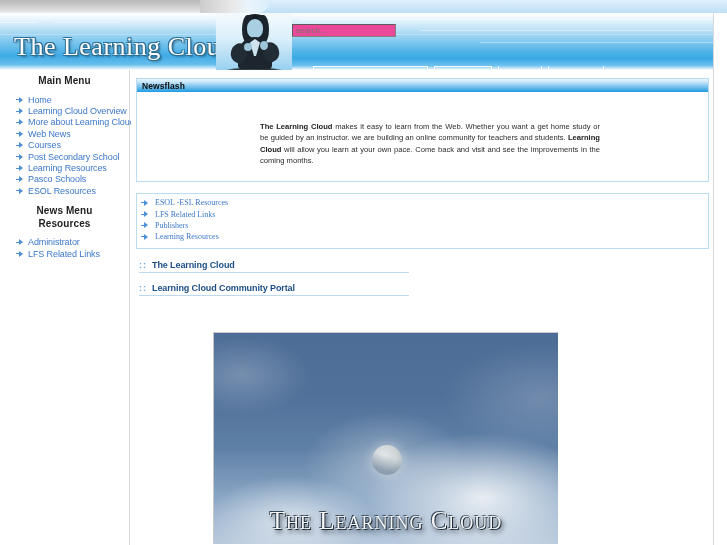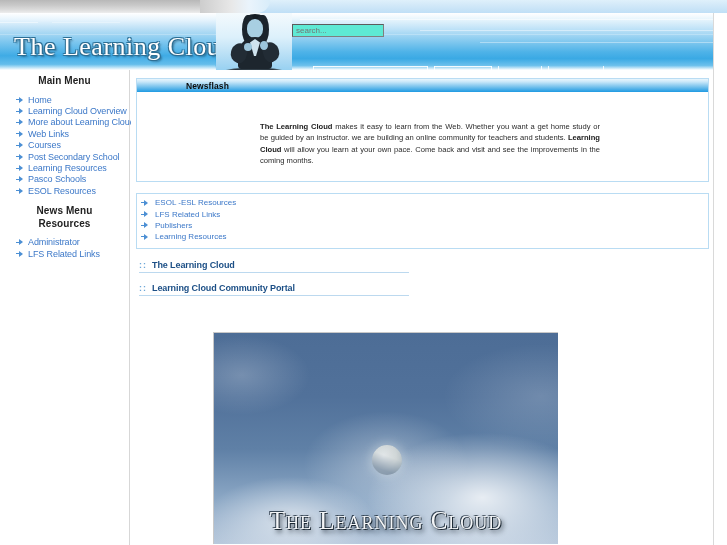--- a/index.html
+++ b/index.html
@@ -150,25 +150,25 @@
     position: absolute; left: 44px; top: 28px; width: 8px; height: 9px;
     background: #9cc6dc; border-radius: 50%;
   }
 
   
   .search-wrap {
     position: absolute; left: 292px; top: 19px;
     width: 110px; height: 13px;
   }
   .search-input {
-    width: 92px; height: 13px;
+    width: 104px; height: 13px;
     border: 1px solid #7f7f7f;
     border-top-color: #5c5c5c;
     border-left-color: #5c5c5c;
-    background: #5eead4;
+    background: #ec4899;
     font-family: "Liberation Sans", sans-serif;
     font-size: 8px;
     color: #333;
     padding: 0 3px;
     line-height: 11px;
     outline: none;
   }
 
   
   .topnav {
@@ -277,38 +277,37 @@
     background: linear-gradient(to bottom, #eaf6fd 0%, #c9e7f9 22%, #73c0ec 62%, #1f9ae2 100%);
     border-bottom: 1px solid #ffffff;
     display: flex; align-items: center;
     padding-left: 5px;
   }
   .module-head .mh-text {
     font-size: 8.5px;
     font-weight: bold;
     color: #0c0c0c;
     letter-spacing: .1px;
-    margin-left: 44px;
   }
   .module-body { padding: 6px 7px 7px 7px; }
 
   
   #newsflash-module .module-body { height: 88px; padding-top: 20px; }
   .newsflash-text {
     margin-left: 116px;
     width: 340px;
     font-size: 7.6px;
     line-height: 11.6px;
     color: #2b2b2b;
     text-align: justify;
   }
   .newsflash-text b { font-weight: bold; color: #1c1c1c; }
 
   
-  #latestnews-module .module-body { padding: 3px 6px 5px 4px; }
+  #latestnews-module .module-body { padding: 3px 6px 5px 4px; font-family: Liberation Serif, serif; }
   .news-list { list-style: none; margin: 0; padding: 0; }
   .news-list li {
     display: flex; align-items: center;
     height: 11.4px;
     cursor: pointer;
   }
   .news-list li .arw {
     flex: 0 0 auto; width: 10px; height: 9px; position: relative; margin-right: 4px;
   }
   .news-list li .arw::before {
@@ -474,21 +473,21 @@
       <li>
         <span class="arw"></span>
         <span class="lbl">Learning Cloud Overview</span>
       </li>
       <li>
         <span class="arw"></span>
         <span class="lbl">More about Learning Cloud</span>
       </li>
       <li>
         <span class="arw"></span>
-        <span class="lbl">Web Links</span>
+        <span class="lbl">Web News</span>
       </li>
       <li>
         <span class="arw"></span>
         <span class="lbl">Courses</span>
       </li>
       <li>
         <span class="arw"></span>
         <span class="lbl">Post Secondary School</span>
       </li>
       <li>

